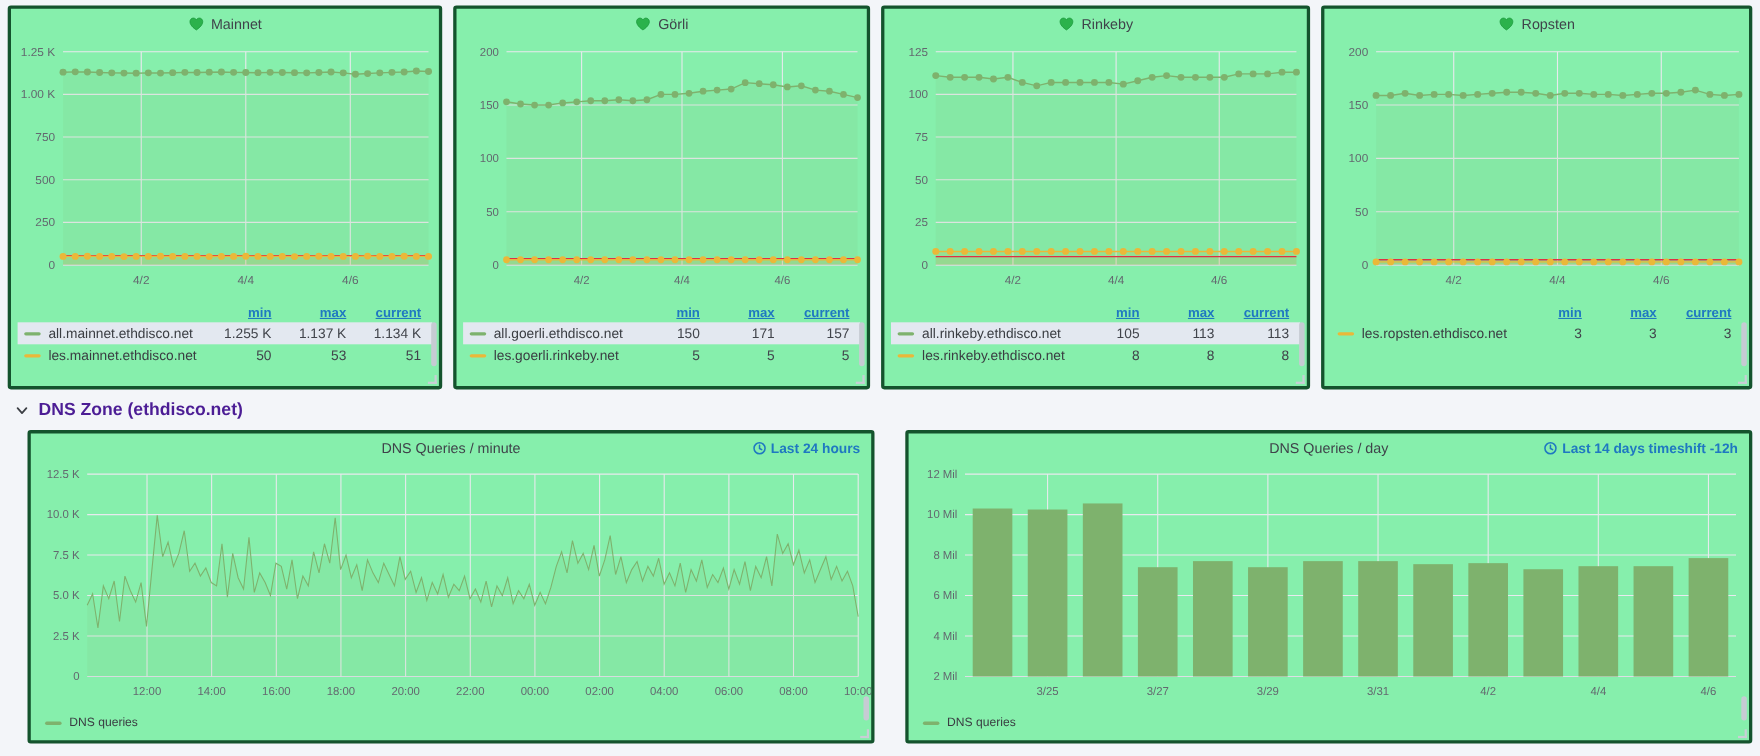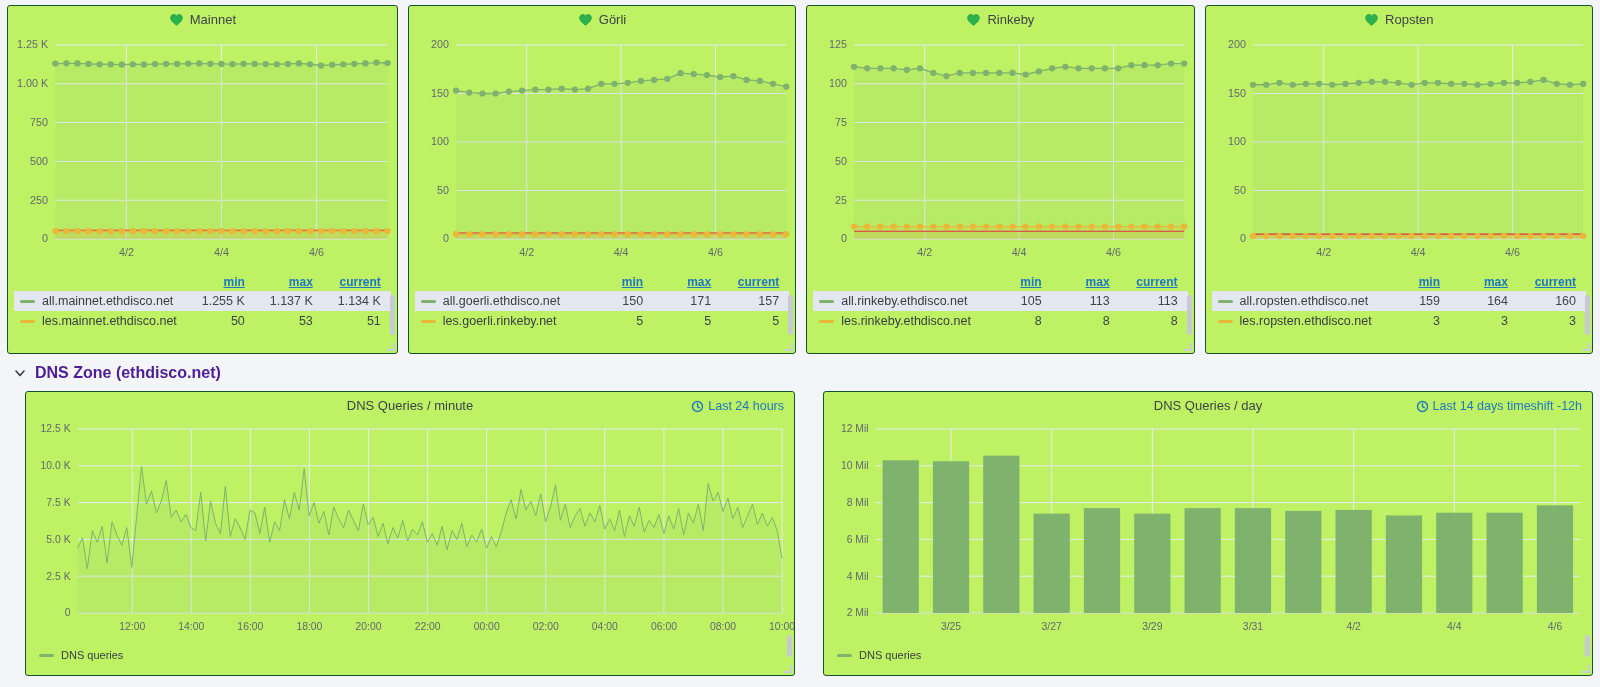--- a/index.html
+++ b/index.html
@@ -1,24 +1,24 @@
 <!DOCTYPE html>
 <html><head>
 <meta charset="utf-8">
 <style>
   * { box-sizing: border-box; margin: 0; padding: 0; }
   html,body { width:1600px; height:687px; background:#f3f5f9; font-family:"Liberation Sans", sans-serif; color:#41444b; overflow:hidden; }
   .top-row { display:flex; gap:10px; padding:5px 7px 0 7px; }
   .bottom-row { display:flex; gap:10px; padding:0 7px; }
-  .panel { position:relative; flex:1; background:#bef264; border:1px solid #14532d; border-radius:3px; }
+  .panel { position:relative; flex:1; background:#86efac; border:3px solid #14532d; border-radius:3px; }
   .net-panel { height:349px; }
   .dns-panel { height:285px;margin-left:18px; }
   .panel-header { position:relative; height:27px; display:flex; align-items:center; justify-content:center; gap:6px; }
   .panel-title { font-size:13px; font-weight:500; color:#3f434a; }
-  .time-range { position:absolute; right:10px; top:7px; display:flex; align-items:flex-end; gap:4px; color:#1f78c1; font-size:12.5px; font-weight:400; cursor:pointer; }
+  .time-range { position:absolute; right:10px; top:7px; display:flex; align-items:flex-start; gap:4px; color:#1f78c1; font-size:12.5px; font-weight:700; cursor:pointer; }
   svg.chart { display:block; width:100%; }
   svg text { font-family:"Liberation Sans", sans-serif; font-size:10.5px; fill:#63686f; }
   .legend { padding:0 6px; margin-top:2px; }
   .legend-head { display:flex; justify-content:flex-end; height:18px; align-items:center; padding-right:10px; }
   .legend-head span { width:68px; text-align:right; color:#1f78c1; font-size:12px; font-weight:700; cursor:pointer;text-decoration:underline; }
   .legend-row { display:flex; align-items:center; height:20px; padding:0 10px 0 6px; font-size:12.5px; }
   .legend-row.hl { background:#e3e8f0; }
   .legend-name { flex:1; display:flex; align-items:center; gap:7px; color:#3a3d42; cursor:pointer; }
   .swatch { display:inline-block; width:15px; height:3px; border-radius:2px; }
   .legend-val { width:68px; text-align:right; color:#41444b; }
@@ -465,29 +465,20 @@
           <circle cx="343.16" cy="203.09" r="3.1" fill="#eab839"></circle>
           <circle cx="356.08" cy="203.09" r="3.1" fill="#eab839"></circle>
           <circle cx="369" cy="203.09" r="3.1" fill="#eab839"></circle>
         </svg>
         <div class="legend">
           <div class="legend-head">
             <span>min</span>
             <span>max</span>
             <span>current</span>
           </div>
-          <div class="legend-row hl">
-            <span class="legend-name">
-              <span class="swatch" style="background:#7eb26d"></span>
-              <span>all.ropsten.ethdisco.net</span>
-            </span>
-            <span class="legend-val">159</span>
-            <span class="legend-val">164</span>
-            <span class="legend-val">160</span>
-          </div>
           <div class="legend-row">
             <span class="legend-name">
               <span class="swatch" style="background:#eab839"></span>
               <span>les.ropsten.ethdisco.net</span>
             </span>
             <span class="legend-val">3</span>
             <span class="legend-val">3</span>
             <span class="legend-val">3</span>
           </div>
         </div>

